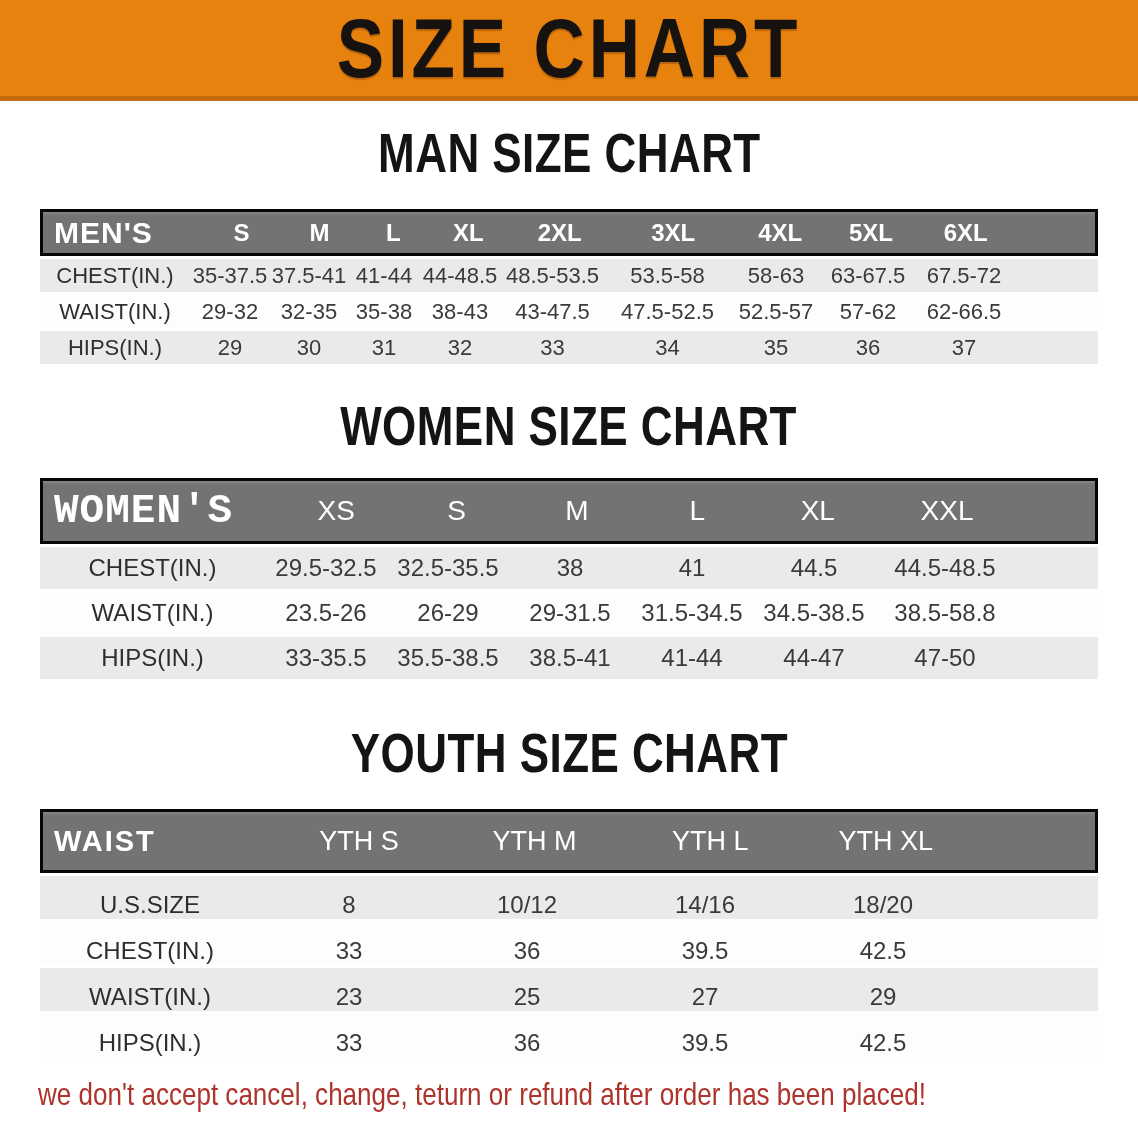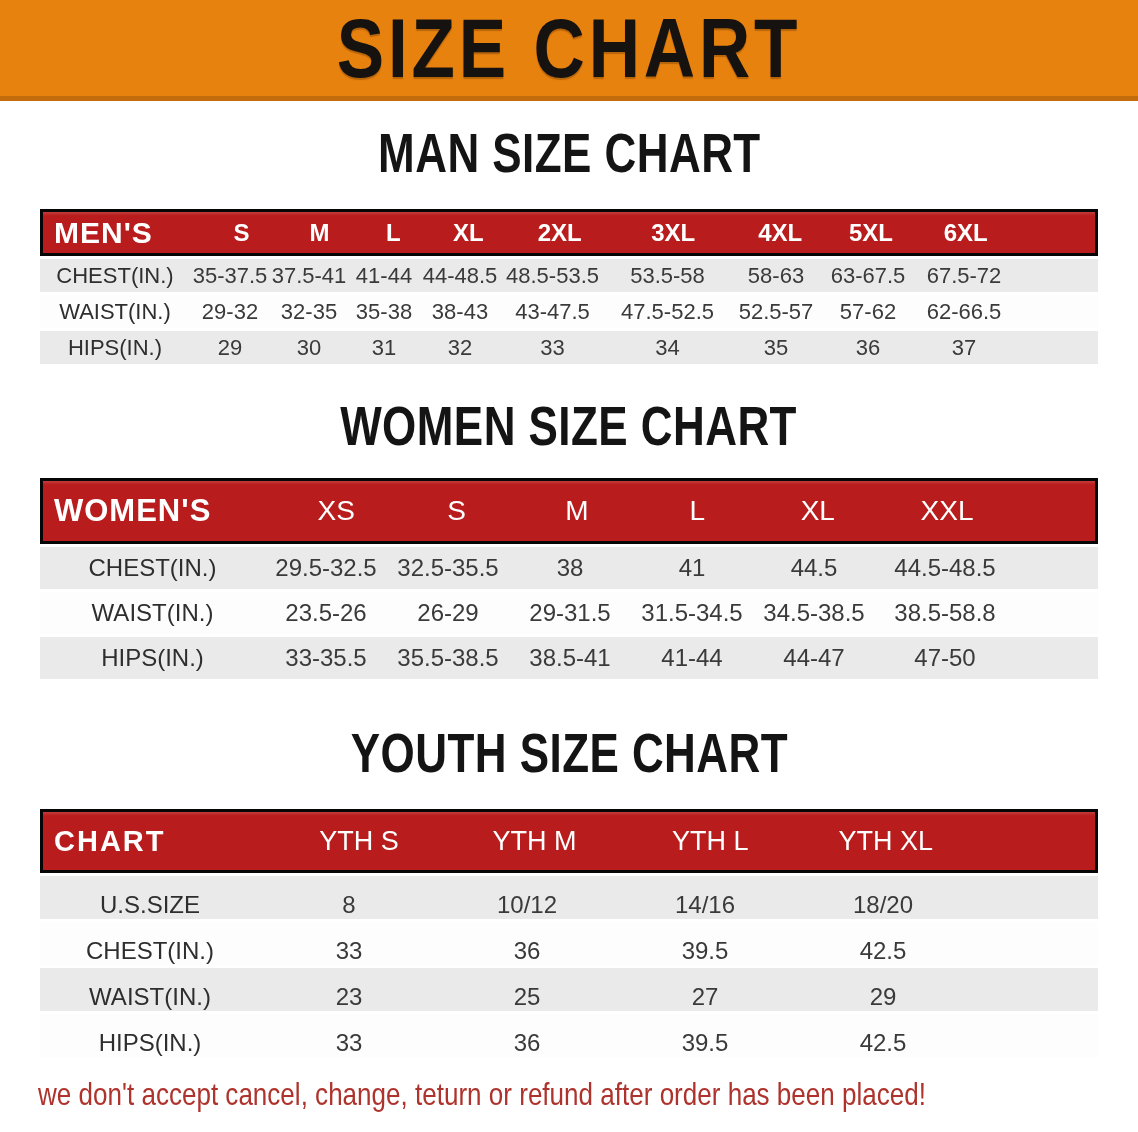--- a/index.html
+++ b/index.html
@@ -29,36 +29,36 @@
     transform:scale(0.88,1.12);transform-origin:center;white-space:nowrap;
     letter-spacing:0.5px;
   }
   
   .size-table{width:1058px;margin:0 40px;}
   .t1{margin-top:18px;}
   .t2{margin-top:14px;}
   .t3{margin-top:18px;}
   .thead{
     display:flex;align-items:center;color:#ffffff;
-    background:#b91c1c;
+    background:#737373;
     box-shadow:inset 0 0 0 3px #060606, inset 0 5px 3px rgba(255,255,255,0.14);
   }
   .mens  .thead{height:47px;}
   .womens .thead{height:66px;}
   .youth .thead{height:64px;}
   .trow{display:flex;align-items:center;margin-top:3px;color:#3a3a3a;}
   .mens  .trow{height:33px;font-size:22px;}
   .womens .trow{height:42px;font-size:24px;}
   .youth .trow{height:43px;font-size:24px;align-items:flex-end;}
   .trow.gray{background:#EAEAEA;}
   .trow.white{background:#FDFDFD;}
   .cell{display:flex;align-items:center;justify-content:center;text-align:center;white-space:nowrap;}
   .hlabel{font-weight:bold;letter-spacing:1px;padding-left:14px;justify-content:flex-start;}
   .mens  .hlabel{font-size:30px;}
-  .womens .hlabel{font-size:31px;}
+  .womens .hlabel{font-size:41px;font-family:Liberation Mono, monospace;}
   .youth .hlabel{font-size:29px;letter-spacing:2px;}
   .colh{font-weight:600;}
   .mens  .colh{font-size:24px;}
   .womens .colh{font-size:28px;font-weight:400;}
   .youth .colh{font-size:27px;font-weight:400;}
   .rlabel{font-size:inherit;color:#2e2e2e;}
   
   .disclaimer{margin-top:16px;padding-left:38px;color:#AE332C;}
   .dl{line-height:44px;white-space:nowrap;}
   .dl span{
@@ -175,21 +175,21 @@
       <span class="cell" style="width: 140px;">47-50</span>
       <span class="cell" style="width: 83px;"></span>
     </div>
   </div>
 
 <div class="heading-wrap hw3">
   <span class="heading">YOUTH SIZE CHART</span>
 </div>
 <div class="size-table youth t3">
     <div class="thead">
-      <span class="cell hlabel" style="width: 220px;">CHART</span>
+      <span class="cell hlabel" style="width: 220px;">WAIST</span>
       <span class="cell colh" style="width: 178px;">YTH S</span>
       <span class="cell colh" style="width: 178px;">YTH M</span>
       <span class="cell colh" style="width: 178px;">YTH L</span>
       <span class="cell colh" style="width: 178px;">YTH XL</span>
       <span class="cell" style="width: 126px;"></span>
     </div>
     <div class="trow gray">
       <span class="cell rlabel" style="width: 220px;">U.S.SIZE</span>
       <span class="cell" style="width: 178px;">8</span>
       <span class="cell" style="width: 178px;">10/12</span>

